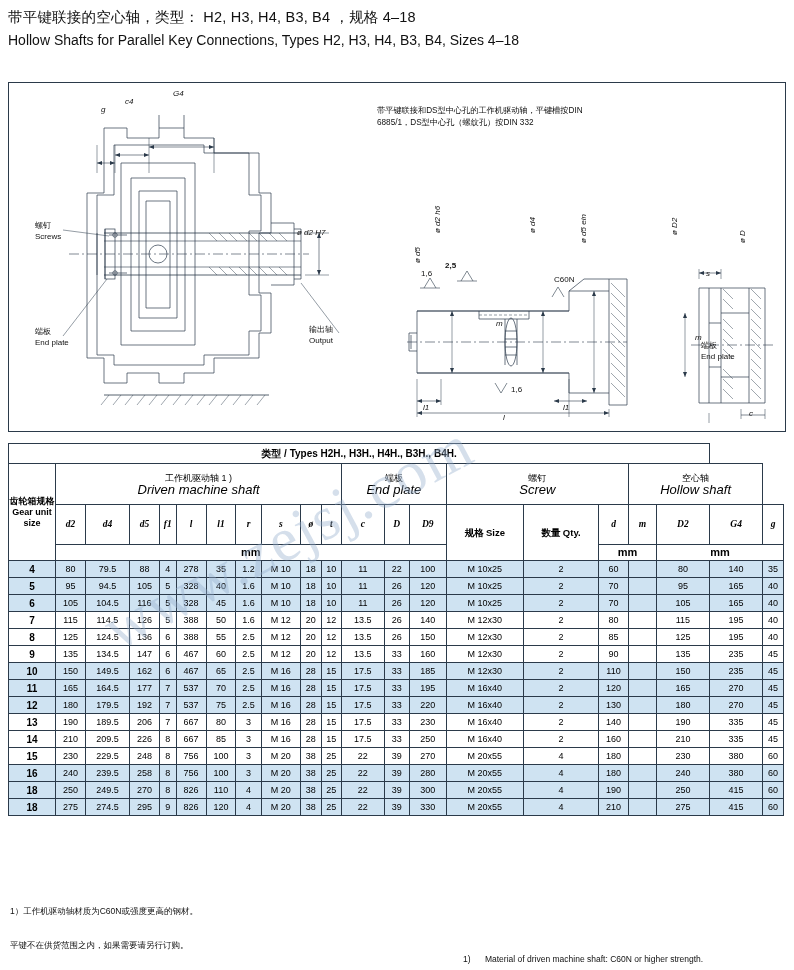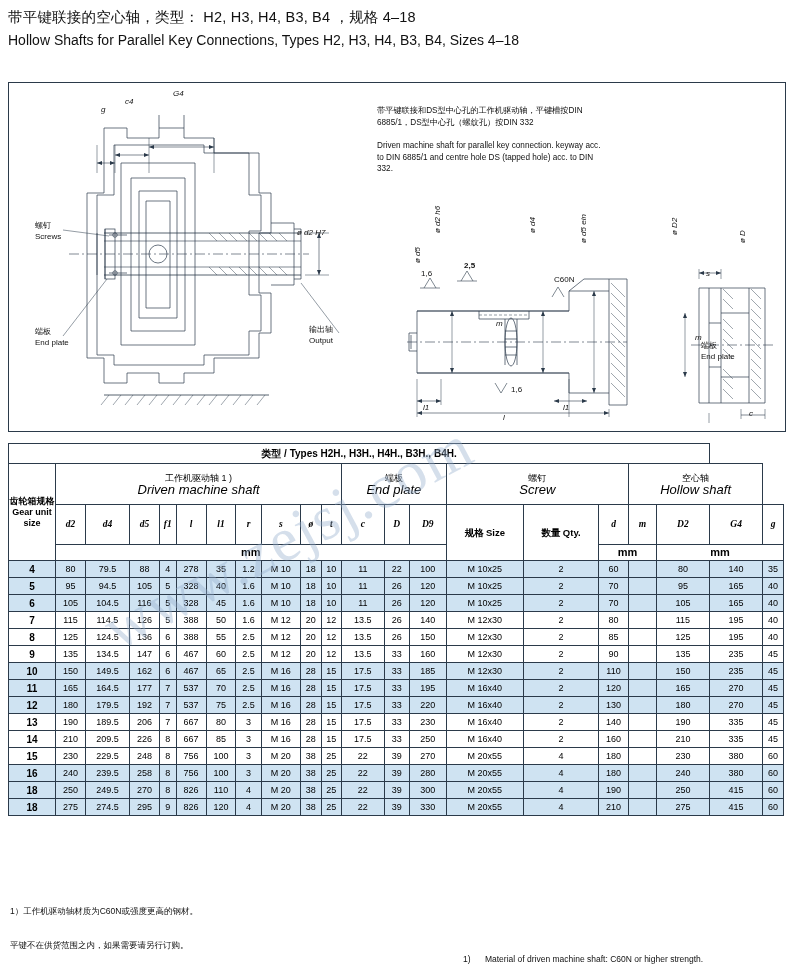--- a/index.html
+++ b/index.html
@@ -260,21 +260,20 @@
           <polygon points="676,230 674,235 678,235"></polygon>
             <polygon points="676,294 674,289 678,289"></polygon>
         </g>
         <path d="M732 326 L732 336 M756 326 L756 336" stroke-width="0.5"></path>
         <path d="M732 332 L756 332" stroke-width="0.6"></path>
         <path d="M700 330 L700 340 M756 340" stroke-width="0.5"></path>
       </g>
     </svg>
 
     <div class="note-cn">带平键联接和DS型中心孔的工作机驱动轴，平键槽按DIN 6885/1，DS型中心孔（螺纹孔）按DIN 332</div>
-    <div class="note-en">Driven machine shaft for parallel key connection. keyway acc. to DIN 6885/1 and centre hole DS (tapped hole) acc. to DIN 332.</div>
 
     <div class="lbl" style="left:26px;top:138px;">螺钉</div>
     <div class="lbl" style="left:26px;top:149px;">Screws</div>
     <div class="lbl" style="left:26px;top:244px;">端板</div>
     <div class="lbl" style="left:26px;top:255px;">End plate</div>
     <div class="lbl" style="left:300px;top:242px;">输出轴</div>
     <div class="lbl" style="left:300px;top:253px;">Output</div>
     <div class="lbl" style="left:692px;top:258px;">端板</div>
     <div class="lbl" style="left:692px;top:269px;">End plate</div>
 
@@ -289,21 +288,21 @@
     <div class="lbl" style="left:661px;top:152px;font-style:italic;transform:rotate(-90deg);transform-origin:left top;">ø D2</div>
     <div class="lbl" style="left:729px;top:160px;font-style:italic;transform:rotate(-90deg);transform-origin:left top;">ø D</div>
     <div class="lbl" style="left:494px;top:330px;font-style:italic;">l</div>
     <div class="lbl" style="left:414px;top:320px;font-style:italic;">l1</div>
     <div class="lbl" style="left:554px;top:320px;font-style:italic;">l1</div>
     <div class="lbl" style="left:487px;top:236px;font-style:italic;">m</div>
     <div class="lbl" style="left:686px;top:250px;font-style:italic;">m</div>
     <div class="lbl" style="left:697px;top:186px;font-style:italic;">s</div>
     <div class="lbl" style="left:740px;top:326px;font-style:italic;">c</div>
     <div class="lbl" style="left:412px;top:186px;">1,6</div>
-    <div class="lbl" style="left:455px;top:178px;font-weight:bold;">2,5</div>
+    <div class="lbl" style="left:436px;top:178px;font-weight:bold;">2,5</div>
     <div class="lbl" style="left:545px;top:192px;text-align:right;">C60N</div>
     <div class="lbl" style="left:502px;top:302px;">1,6</div>
   </div>
 
   <div class="watermark">www.zejsj.com</div>
 
   <div class="table-wrap">
     <table class="main">
       <thead>
         <tr>

